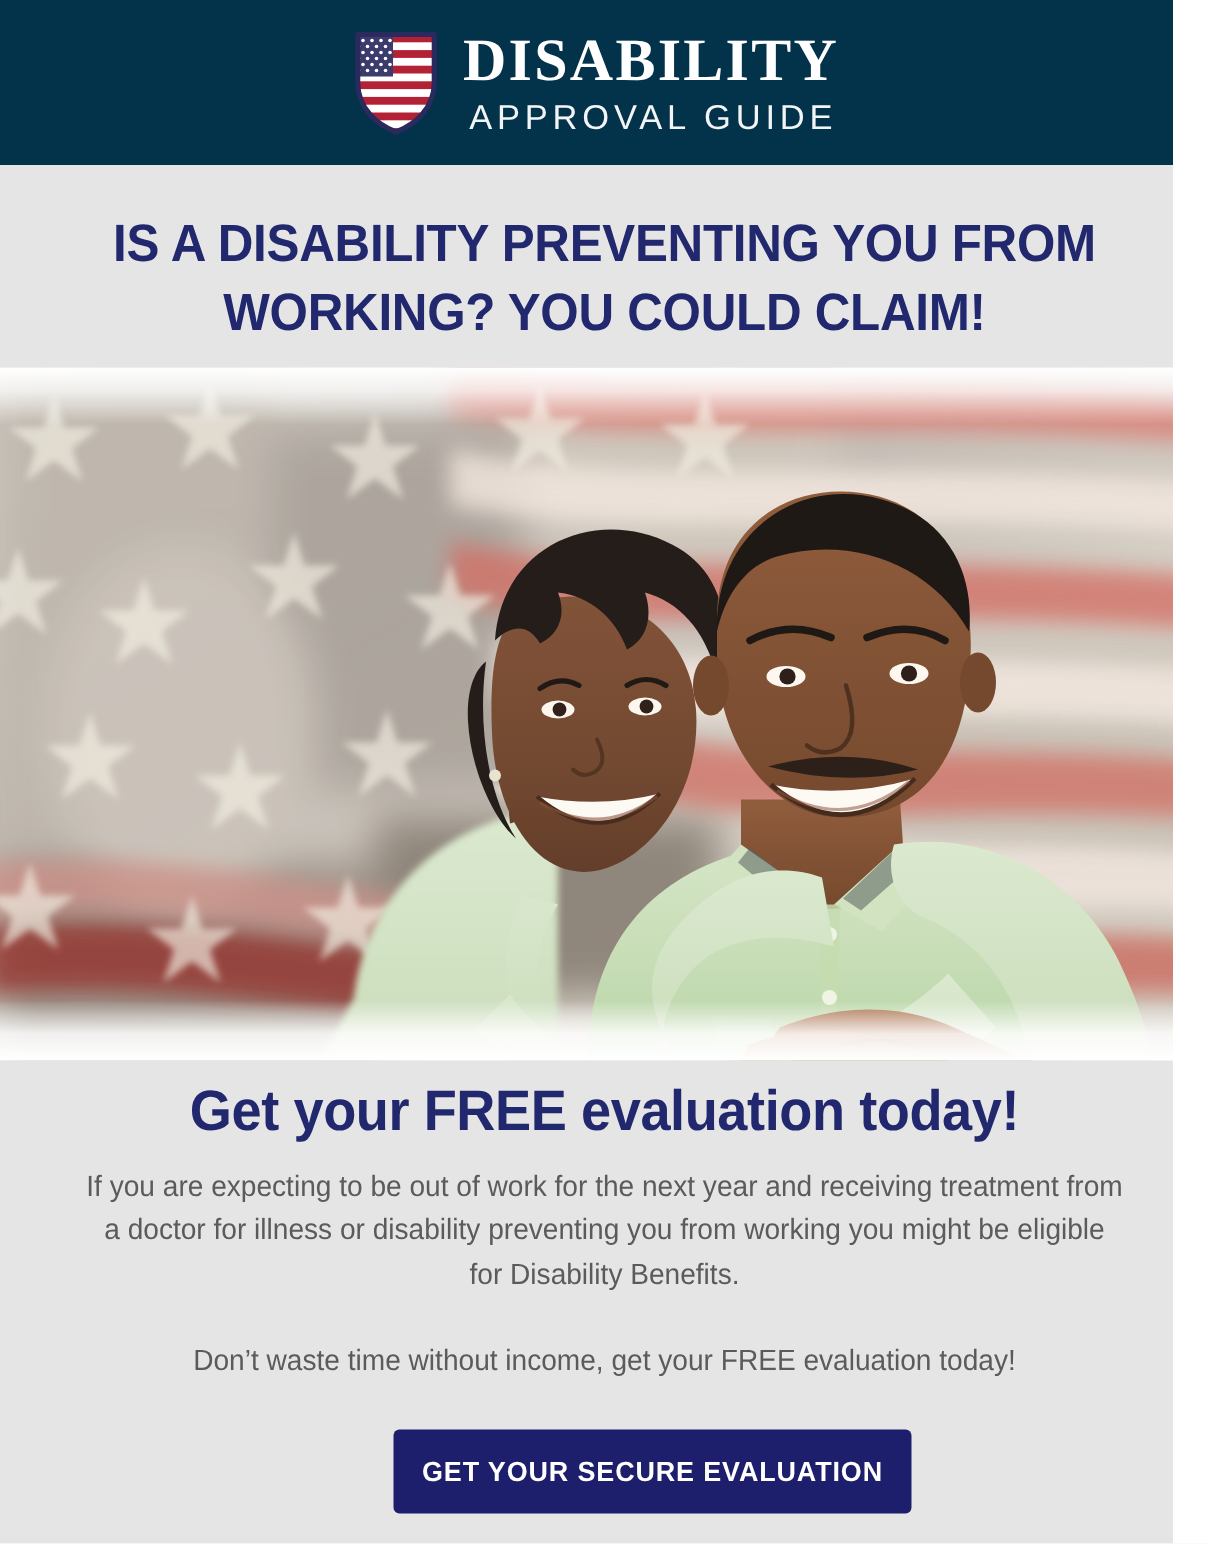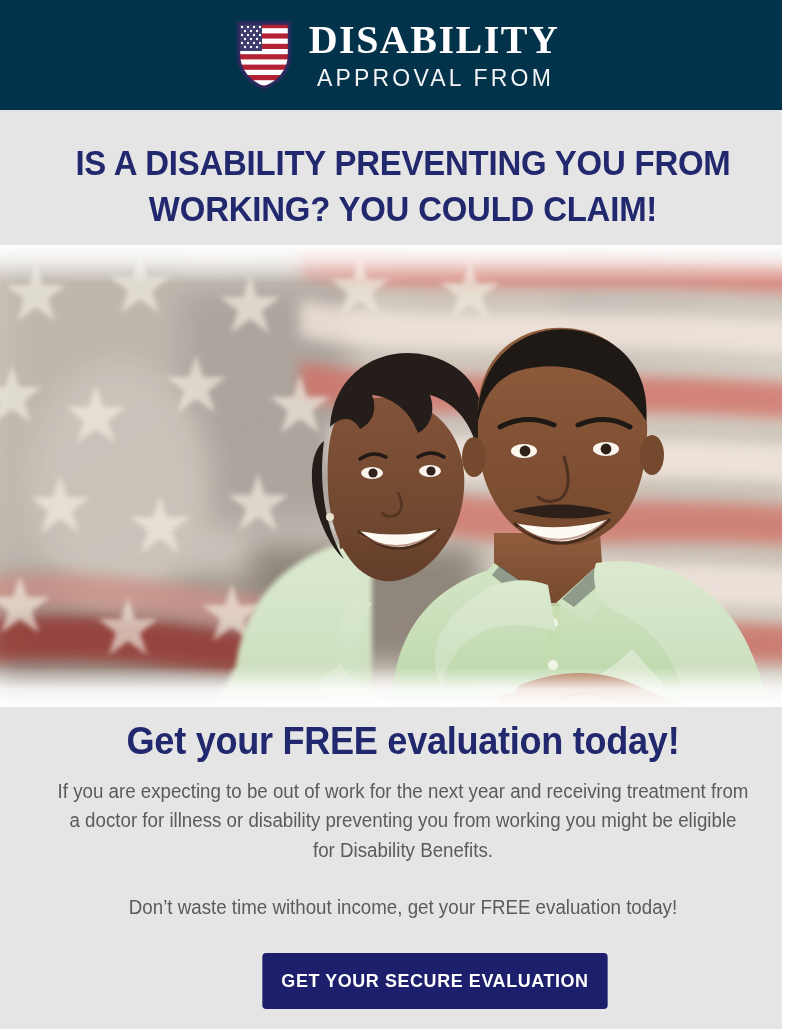--- a/index.html
+++ b/index.html
@@ -242,21 +242,21 @@
               <circle cx="16" cy="28" r="1.2"></circle>
                 <circle cx="22" cy="28" r="1.2"></circle>
             </g>
           </g>
           <path d="M3.5 4 H54.5 V36 C54.5 53 42 64 29 69 C16 64 3.5 53 3.5 36 Z" fill="none" stroke="#2b2a5e" stroke-width="3.4" stroke-linejoin="round"></path>
         </svg>
       </span>
 
       <span class="brand-text">
         <span class="brand-title">DISABILITY</span>
-        <span class="brand-sub">APPROVAL FROM</span>
+        <span class="brand-sub">APPROVAL GUIDE</span>
       </span>
 
     </div>
   </header>
 
   <h1 class="headline"><span>IS A </span><b>DISABILITY</b><span> PREVENTING YOU FROM WORKING? YOU COULD </span><b>CLAIM</b><span>!</span></h1>
 
   <div class="hero">
     <svg class="hero-canvas" viewBox="0 0 806 462" preserveAspectRatio="xMidYMid slice" aria-hidden="true">
       <defs>

